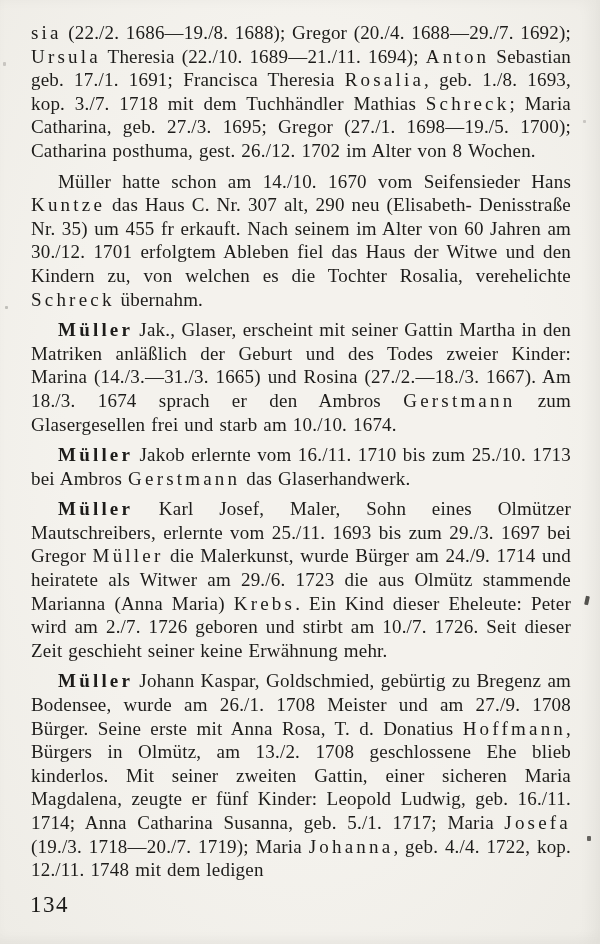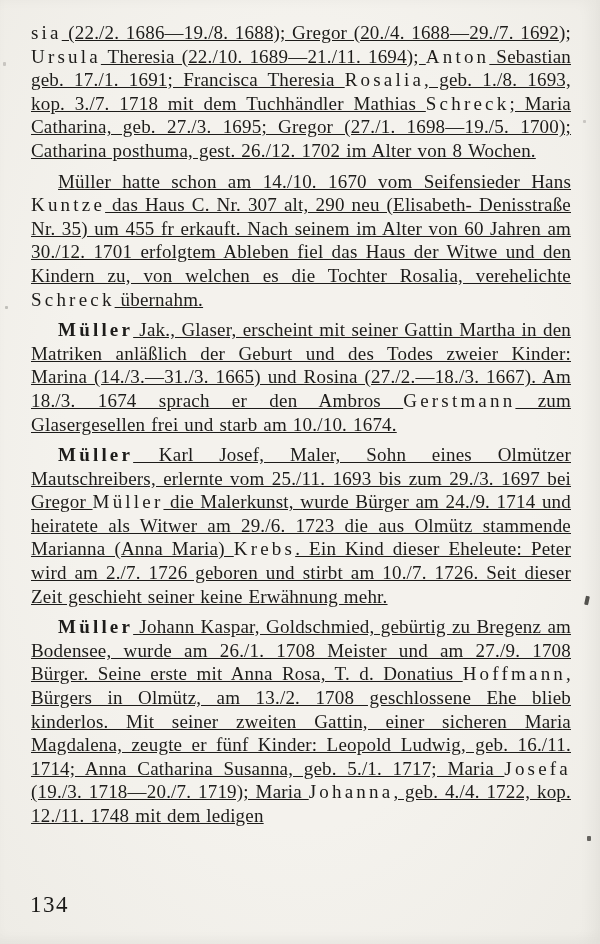--- a/index.html
+++ b/index.html
@@ -25,21 +25,21 @@
     font-size: 19px;
     line-height: 23.6px;
     text-align: justify;
     letter-spacing: 0.2px;
     word-spacing: 1px;
   }
   p.para + p.para { margin-top: 7px; }
   p.para.indent { text-indent: 27px; }
   .sp { letter-spacing: 3.2px; }
   .bold-sp { font-weight: bold; letter-spacing: 3.2px; }
-  .plain { letter-spacing: 0.2px; text-decoration: underline; }
+  .plain { letter-spacing: 0.2px; }
   .page-number {
     position: absolute;
     left: 30px; bottom: 26px;
     font-size: 23px;
     letter-spacing: 1.5px;
     color: #1b1a18;
   }
   .speck { position: absolute; background: #2c2a27; border-radius: 1px; }
   .speck.s1 { right: 11px; top: 596px; width: 4px; height: 9px; transform: rotate(12deg); opacity: .8; }
   .speck.s2 { right: 9px;  top: 836px; width: 4px; height: 5px; opacity: .7; }
@@ -48,20 +48,21 @@
   .speck.s5 { right: 14px; top: 120px; width: 3px; height: 3px; opacity: .2; }
 </style>
 </head>
 <body>
 
 <div class="page">
   <div class="text-column" id="text-column">
       <p class="para"><span class="sp">sia</span><span class="plain"> (22./2. 1686—19./8. 1688); Gregor (20./4. 1688—29./7. 1692); </span><span class="sp">Ursula</span><span class="plain"> Theresia (22./10. 1689—21./11. 1694); </span><span class="sp">Anton</span><span class="plain"> Sebastian geb. 17./1. 1691; Francisca Theresia </span><span class="sp">Rosalia</span><span class="plain">, geb. 1./8. 1693, kop. 3./7. 1718 mit dem Tuchhändler Mathias </span><span class="sp">Schreck</span><span class="plain">; Maria Catharina, geb. 27./3. 1695; Gregor (27./1. 1698—19./5. 1700); Catharina posthuma, gest. 26./12. 1702 im Alter von 8 Wochen.</span></p>
       <p class="para indent"><span class="plain">Müller hatte schon am 14./10. 1670 vom Seifensieder Hans </span><span class="sp">Kuntze</span><span class="plain"> das Haus C. Nr. 307 alt, 290 neu (Elisabeth- Denisstraße Nr. 35) um 455 fr erkauft. Nach seinem im Alter von 60 Jahren am 30./12. 1701 erfolgtem Ableben fiel das Haus der Witwe und den Kindern zu, von welchen es die Tochter Rosalia, verehelichte </span><span class="sp">Schreck</span><span class="plain"> übernahm.</span></p>
       <p class="para indent"><span class="bold-sp">Müller</span><span class="plain"> Jak., Glaser, erscheint mit seiner Gattin Martha in den Matriken anläßlich der Geburt und des Todes zweier Kinder: Marina (14./3.—31./3. 1665) und Rosina (27./2.—18./3. 1667). Am 18./3. 1674 sprach er den Ambros </span><span class="sp">Gerstmann</span><span class="plain"> zum Glasergesellen frei und starb am 10./10. 1674.</span></p>
+      <p class="para indent"><span class="bold-sp">Müller</span><span class="plain"> Jakob erlernte vom 16./11. 1710 bis zum 25./10. 1713 bei Ambros </span><span class="sp">Gerstmann</span><span class="plain"> das Glaserhandwerk.</span></p>
       <p class="para indent"><span class="bold-sp">Müller</span><span class="plain"> Karl Josef, Maler, Sohn eines Olmützer Mautschreibers, erlernte vom 25./11. 1693 bis zum 29./3. 1697 bei Gregor </span><span class="sp">Müller</span><span class="plain"> die Malerkunst, wurde Bürger am 24./9. 1714 und heiratete als Witwer am 29./6. 1723 die aus Olmütz stammende Marianna (Anna Maria) </span><span class="sp">Krebs</span><span class="plain">. Ein Kind dieser Eheleute: Peter wird am 2./7. 1726 geboren und stirbt am 10./7. 1726. Seit dieser Zeit geschieht seiner keine Erwähnung mehr.</span></p>
       <p class="para indent"><span class="bold-sp">Müller</span><span class="plain"> Johann Kaspar, Goldschmied, gebürtig zu Bregenz am Bodensee, wurde am 26./1. 1708 Meister und am 27./9. 1708 Bürger. Seine erste mit Anna Rosa, T. d. Donatius </span><span class="sp">Hoffmann</span><span class="plain">, Bürgers in Olmütz, am 13./2. 1708 geschlossene Ehe blieb kinderlos. Mit seiner zweiten Gattin, einer sicheren Maria Magdalena, zeugte er fünf Kinder: Leopold Ludwig, geb. 16./11. 1714; Anna Catharina Susanna, geb. 5./1. 1717; Maria </span><span class="sp">Josefa</span><span class="plain"> (19./3. 1718—20./7. 1719); Maria </span><span class="sp">Johanna</span><span class="plain">, geb. 4./4. 1722, kop. 12./11. 1748 mit dem ledigen</span></p>
     </div>
   <div class="page-number">134</div>
   <div class="speck s1"></div>
   <div class="speck s2"></div>
   <div class="speck s3"></div>
   <div class="speck s4"></div>
   <div class="speck s5"></div>
 </div>

